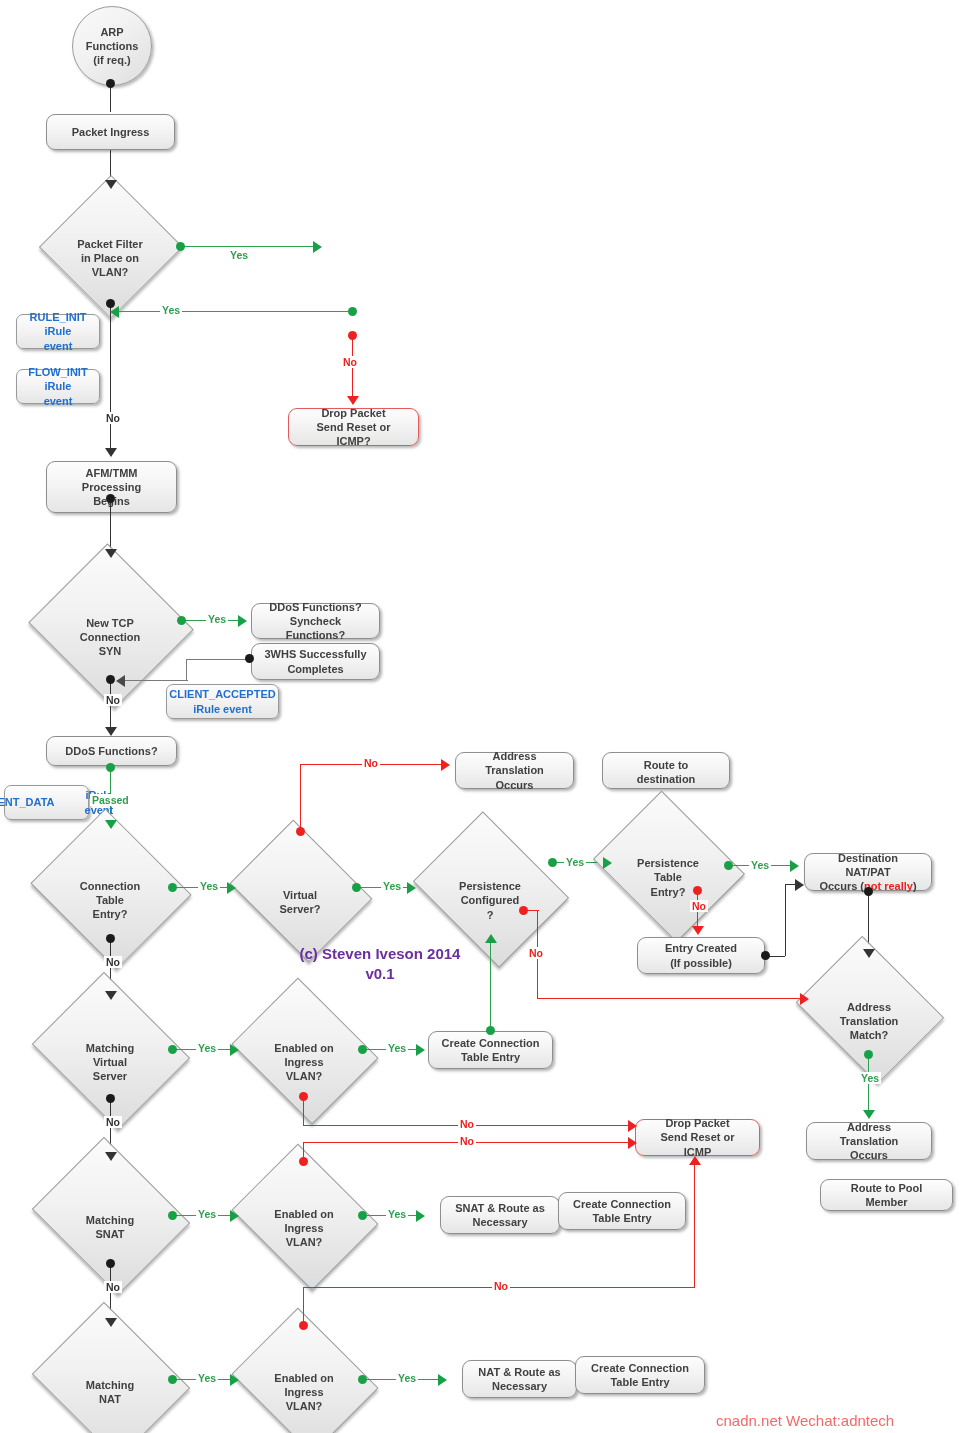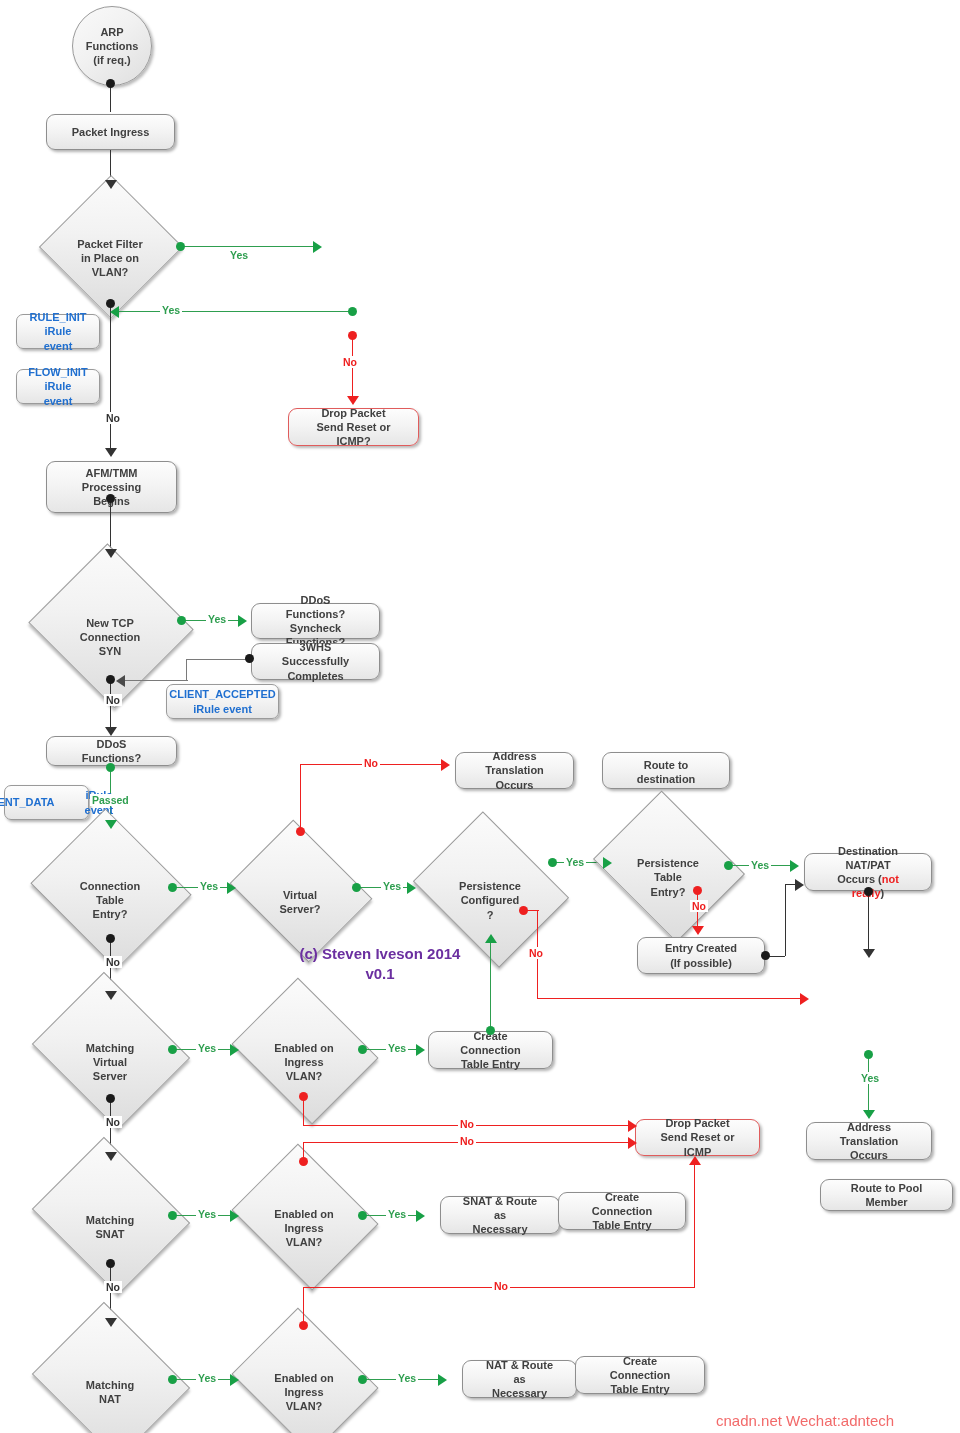--- a/index.html
+++ b/index.html
@@ -13,21 +13,21 @@
     border:1px solid #8e8e8e;
     border-radius:9px;
     background:linear-gradient(180deg,#fdfdfd 0%,#f4f4f4 45%,#e6e6e6 100%);
     box-shadow:2px 2px 3px rgba(0,0,0,0.30);
     display:flex;align-items:center;justify-content:center;
     text-align:center;
     color:#404040;
     font-size:11px;
     font-weight:bold;
     line-height:1.28;
-    padding:2px 20px;
+    padding:2px 12px;
   }
   .box.drop{
     border:1px solid #e05c5c;
     box-shadow:2px 2px 3px rgba(0,0,0,0.28);
   }
   .box.irule{
     color:#1f6fd0;
     border:1px solid #9a9a9a;
     border-radius:7px;
     font-size:11px;
@@ -304,20 +304,28 @@
   <div class="arw rt" style="left:795px;top:879px;"></div>
 
   <div class="box" style="left:804px;top:853px;width:128px;height:38px;flex-direction:column;">
     <span>Destination NAT/PAT</span>
     <span><span>Occurs (</span><span class="red">not really</span><span>)</span></span>
   </div>
   <div class="dot k" style="left:864px;top:887px;"></div>
   <div class="ln v k" style="left:868px;top:892px;height:61px;"></div>
   <div class="arw dn" style="left:863px;top:949px;"></div>
 
+  <div class="dia" style="left:812px;top:963px;width:114px;height:92px;">
+    <div class="shape"></div>
+    <div class="lab">
+        <span style="white-space:pre-line">Address
+Translation
+Match?</span>
+      </div>
+  </div>
   <div class="dot g" style="left:864px;top:1050px;"></div>
   <div class="ln v g" style="left:868px;top:1055px;height:59px;"></div>
   <div class="arw dn g" style="left:863px;top:1110px;"></div>
   <div class="elab g" style="left:859px;top:1072px;">Yes</div>
 
   <div class="box" style="left:806px;top:1122px;width:126px;height:38px;">
     <span style="white-space:pre-line">Address Translation
 Occurs</span>
   </div>
   <div class="box" style="left:820px;top:1179px;width:133px;height:32px;">

